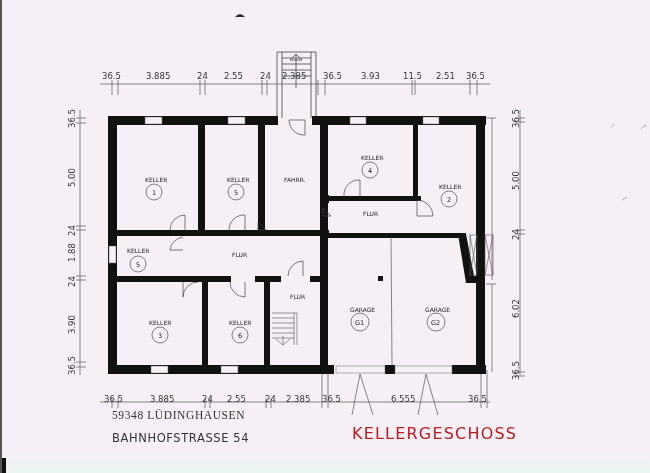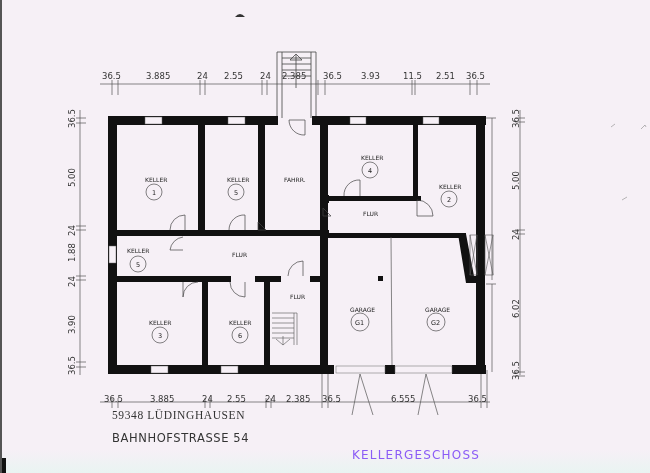--- a/index.html
+++ b/index.html
@@ -4,22 +4,22 @@
 <style>
   html, body { margin:0; padding:0; }
   body { width:650px; height:473px; background:#f6f0f6; overflow:hidden; position:relative;
          font-family:"Liberation Sans", sans-serif; }
   #plan { position:absolute; left:0; top:0; width:650px; height:473px; }
   .dim { font-family:"DejaVu Sans", sans-serif; font-size:8.5px; fill:#333; }
   .lbl { font-family:"DejaVu Sans", sans-serif; font-size:6px; fill:#222; }
   .num { font-family:"DejaVu Sans", sans-serif; font-size:6.5px; fill:#222; }
   .addr { position:absolute; left:112px; font-family:"DejaVu Sans", sans-serif; font-size:11.5px;
           color:#333; letter-spacing:0.6px; }
-  .title { position:absolute; left:352px; top:448px; font-family:"DejaVu Sans", sans-serif;
-           font-size:12px; color:#8b5cf6; letter-spacing:1.2px; }
+  .title { position:absolute; left:352px; top:424px; font-family:"DejaVu Sans", sans-serif;
+           font-size:16px; color:#b91c1c; letter-spacing:1.2px; }
   .edge-left { position:absolute; left:0; top:0; width:2px; height:473px; background:#555; }
   .corner-mark { position:absolute; left:2px; top:458px; width:4px; height:15px; background:#111; }
   .bottom-tint { position:absolute; left:0; top:450px; width:650px; height:23px;
                  background:linear-gradient(#f6f0f6, #e9f4f2); }
 </style>
 </head>
 <body>
 
 <div class="bottom-tint"></div>
 <div class="edge-left"></div>

